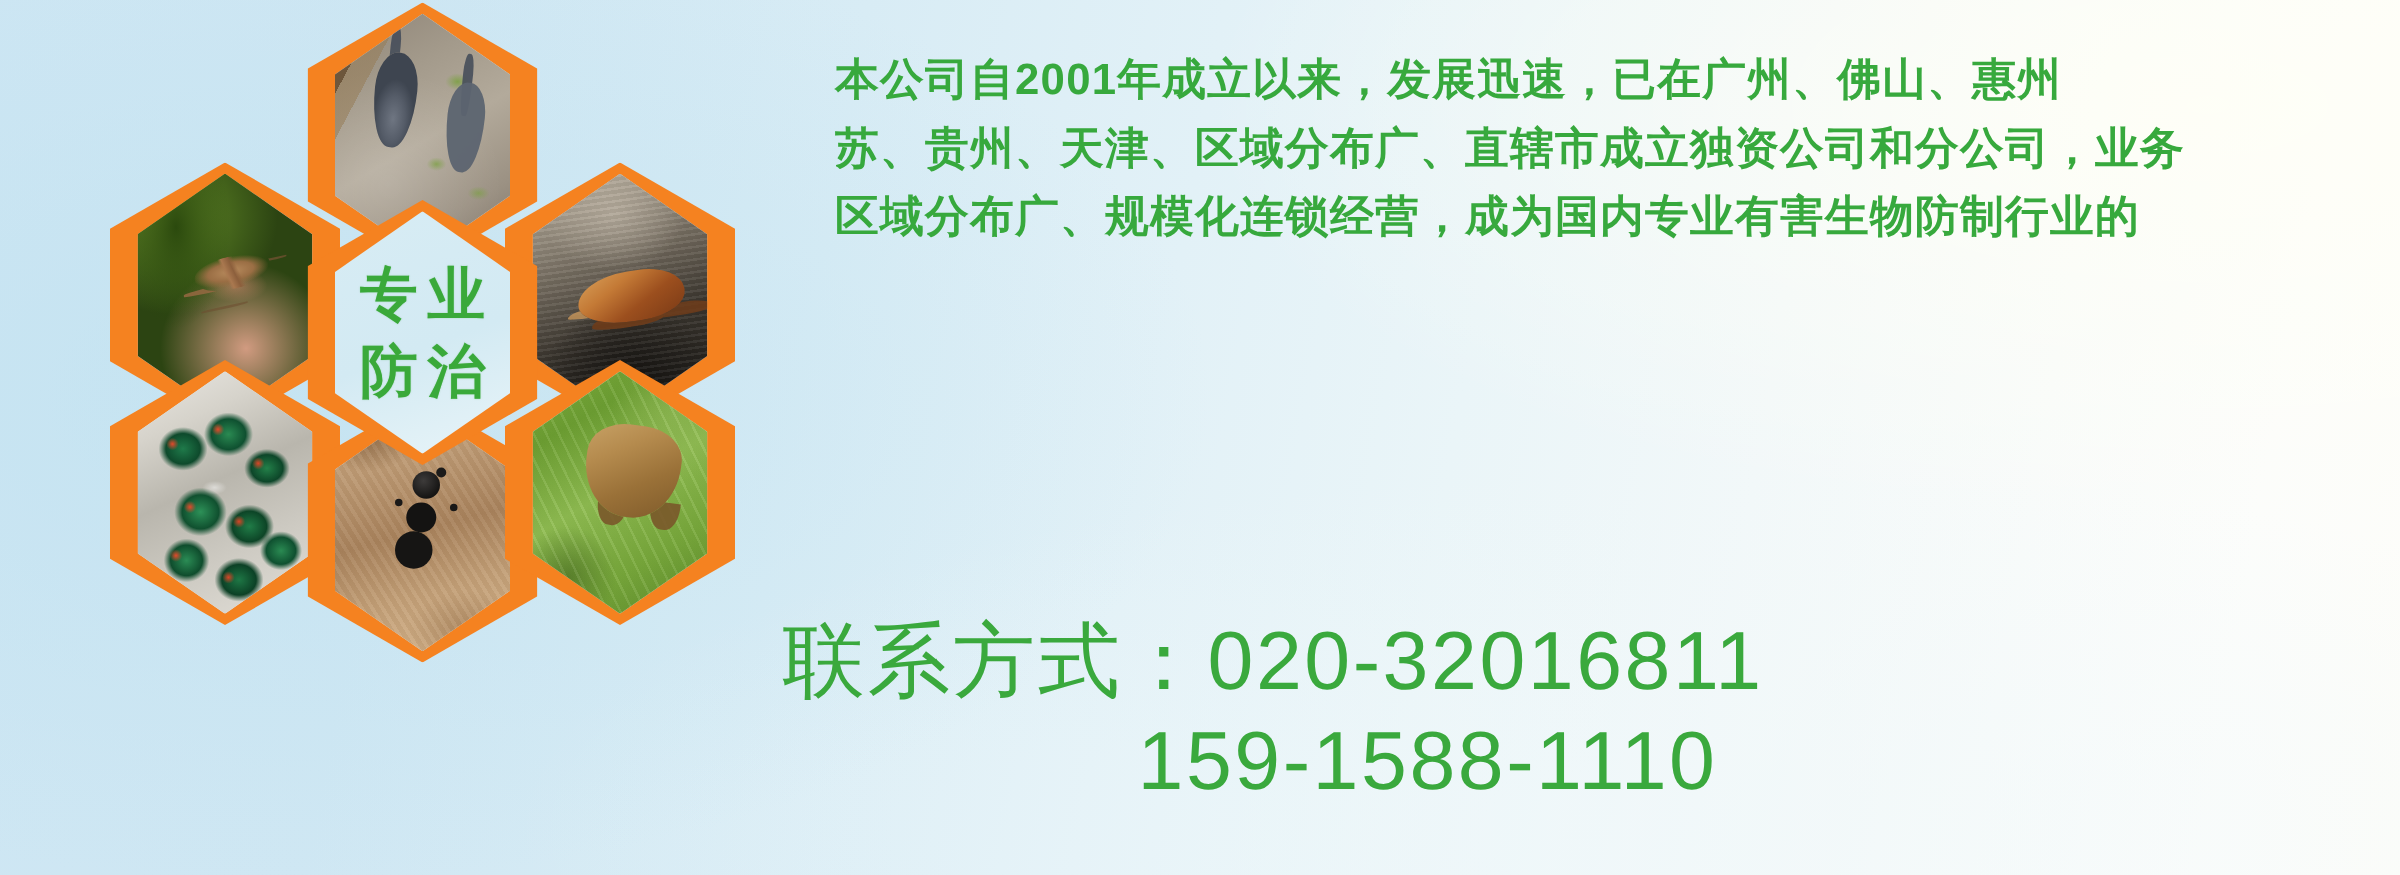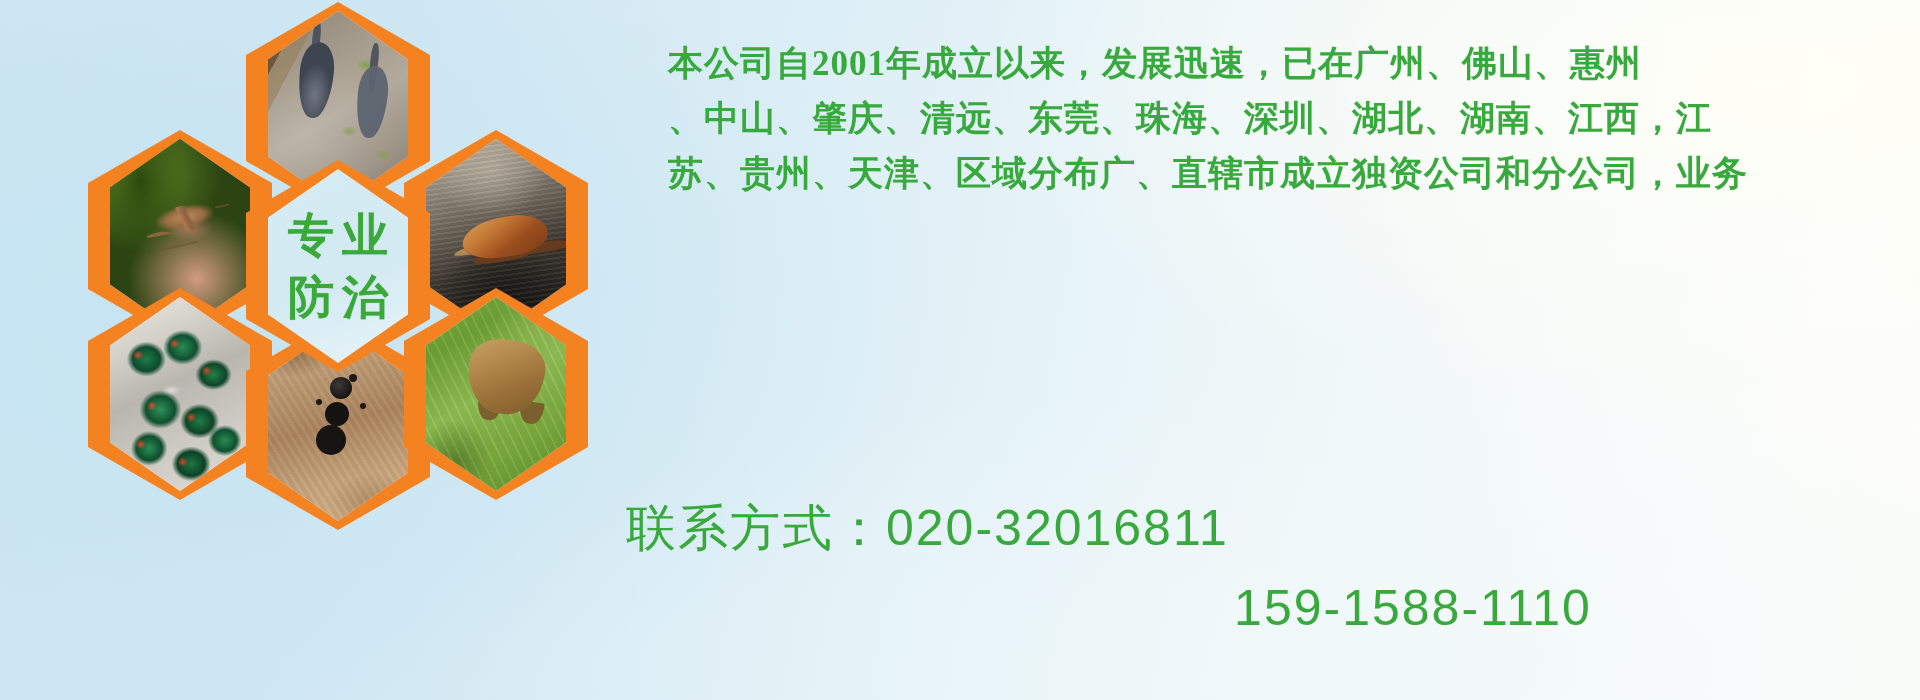--- a/index.html
+++ b/index.html
@@ -234,45 +234,44 @@
       -12px 34px 0 -26px rgba(122,88,42,.9),
        30px 32px 0 -26px rgba(122,88,42,.9),
       -26px -6px 0 -28px rgba(150,112,60,.85);
   }
 
   
   .copy {
     position:absolute;
     left:668px; top:36px;
     width:1232px;
-    font-family:Liberation Serif, serif;
   }
   .copy p {
     color:#37a93d;
     font-size:35px;
     font-weight:700;
     line-height:55px;
     letter-spacing:1px;
     white-space:nowrap;
   }
 
   .contact {
     position:absolute;
     left:626px; top:488px;
     width:1290px;
   }
   .contact .line {
     color:#3aa93d;
     font-weight:400;
-    font-size:50px;
+    font-size:66px;
     line-height:80px;
     letter-spacing:2px;
     white-space:nowrap;
   }
-  .contact .line.phone2 { padding-left:284px;text-align:center; }
+  .contact .line.phone2 { padding-left:284px; }
 </style>
 </head>
 <body>
 
 <div class="bg-wash"></div>
 
 <div class="hex-cluster">
 
   <div class="hex h-left">
     <div class="inner">
@@ -314,20 +313,20 @@
     <div class="inner">
       <div class="center-label">专业</div>
       <div class="center-label">防治</div>
     </div>
   </div>
 
 </div>
 
 <div class="copy">
   <p>本公司自2001年成立以来，发展迅速，已在广州、佛山、惠州</p>
-  <p>、中山、肇庆、清远、东莞、珠海、深圳、湖北、湖南、江西，江</p>
   <p>苏、贵州、天津、区域分布广、直辖市成立独资公司和分公司，业务</p>
+  <p>区域分布广、规模化连锁经营，成为国内专业有害生物防制行业的</p>
 </div>
 
 <div class="contact">
   <div class="line phone1">联系方式：020-32016811</div>
   <div class="line phone2">159-1588-1110</div>
 </div>
 
 </body></html>

